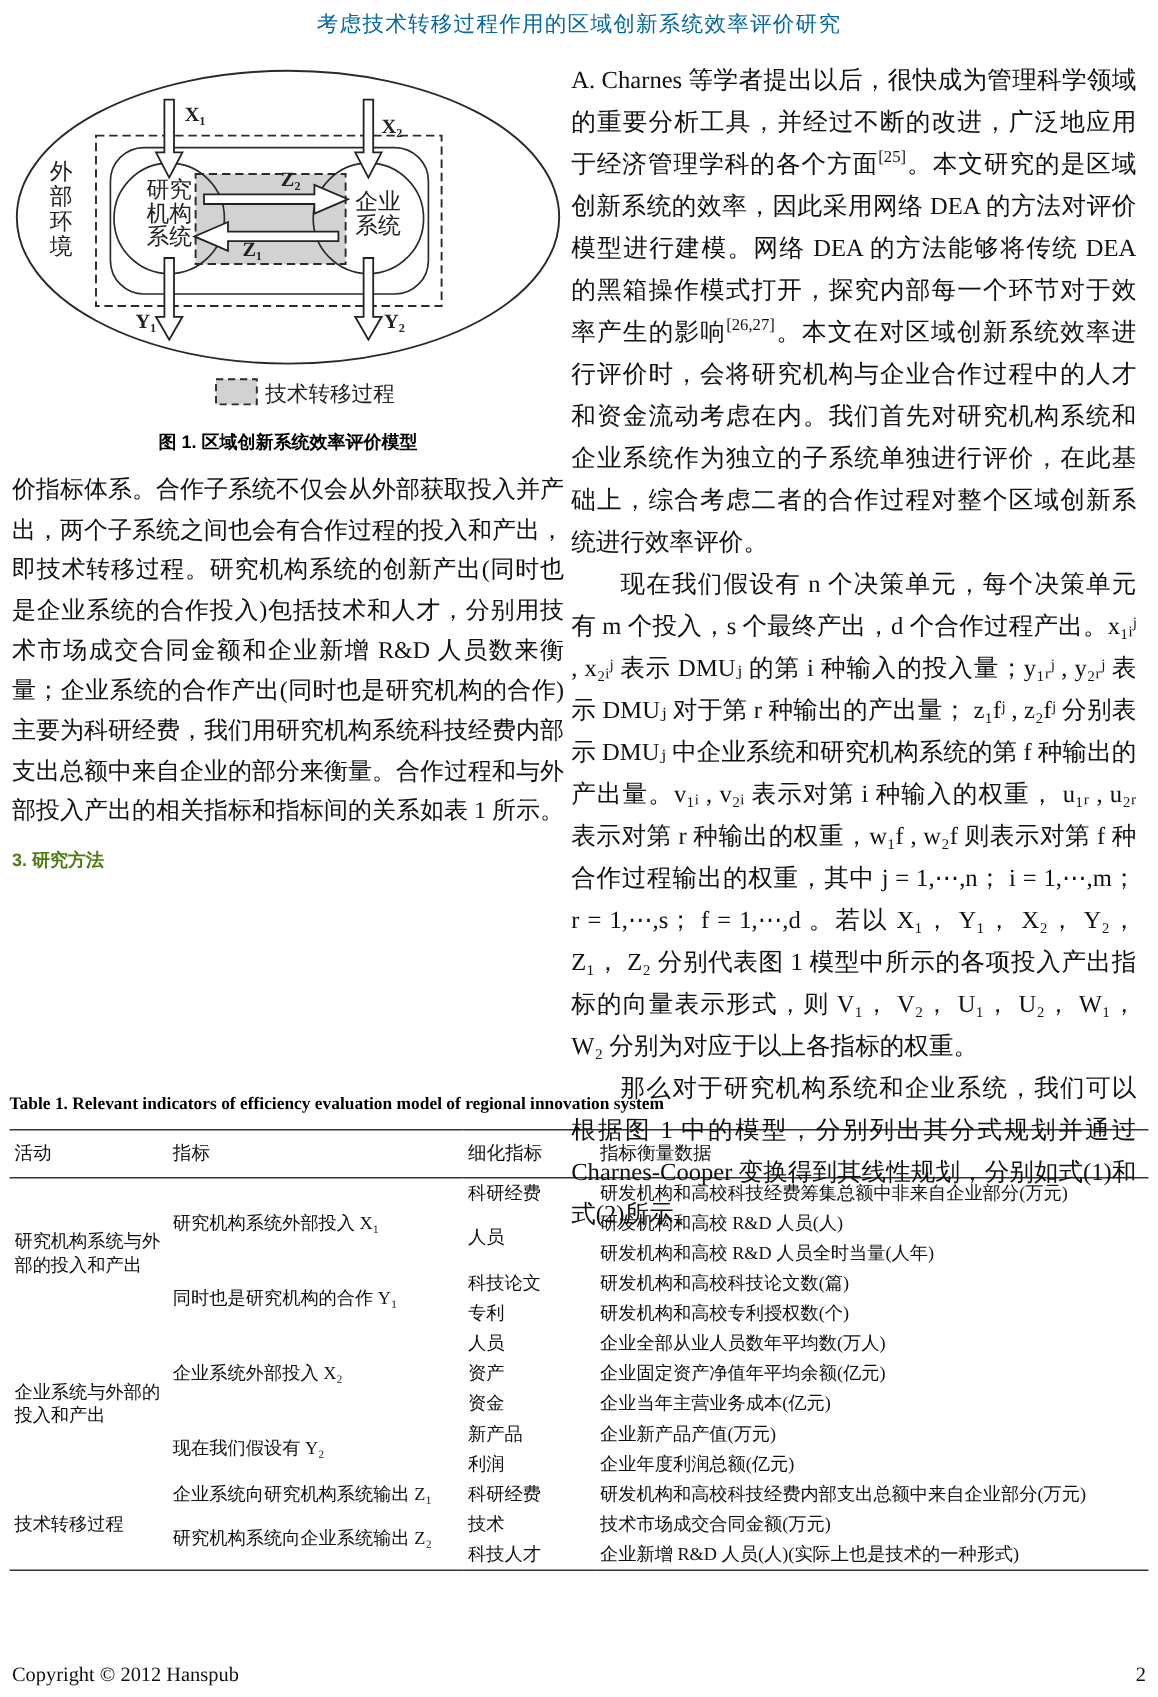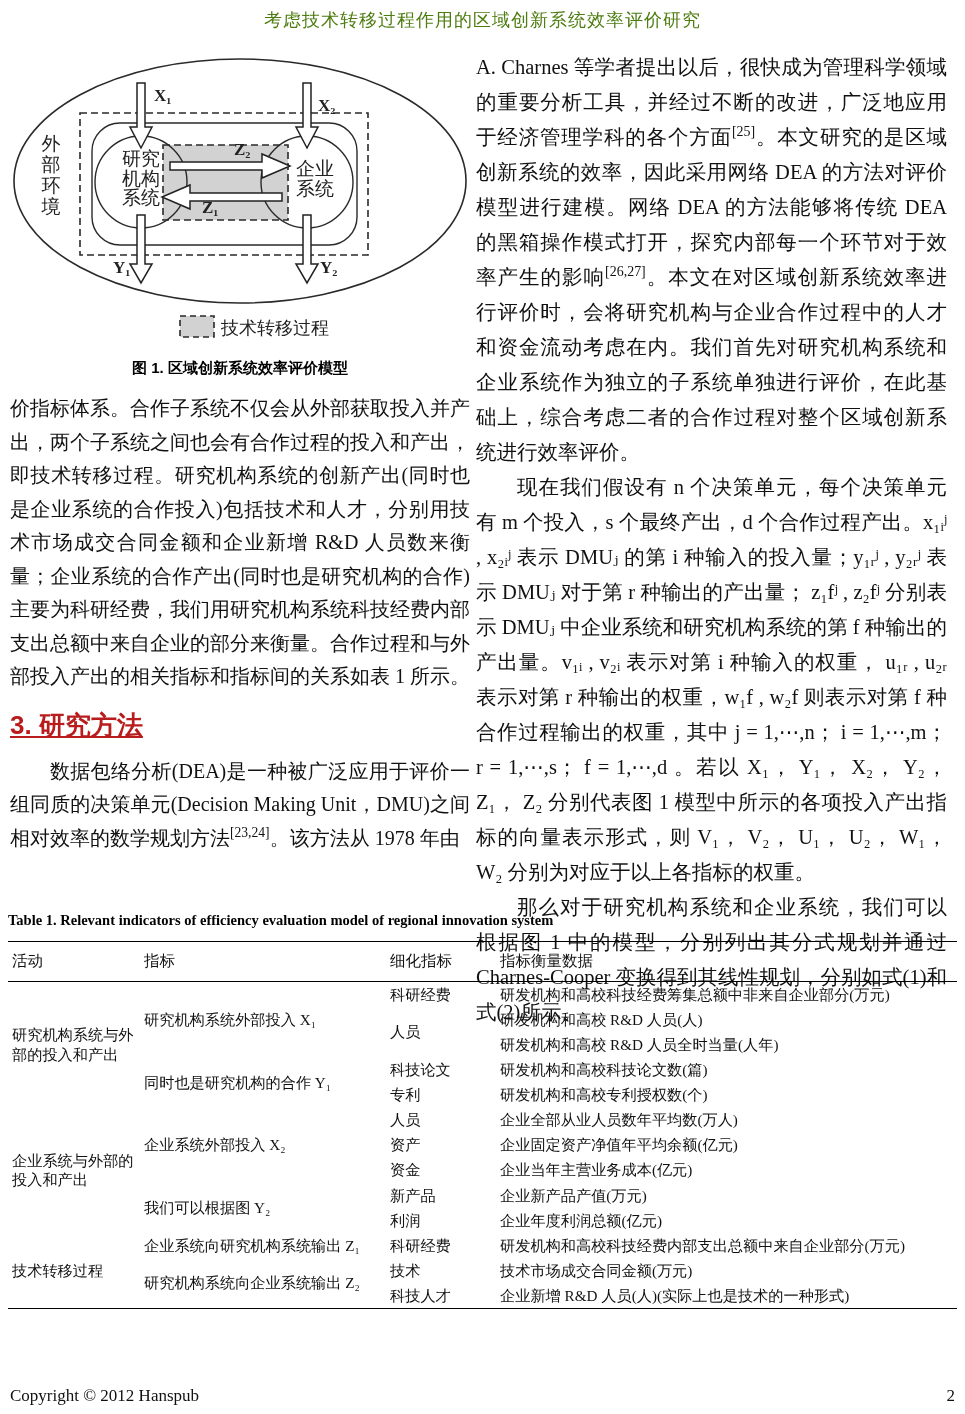--- a/index.html
+++ b/index.html
@@ -2,34 +2,34 @@
 <html><head>
 <meta charset="utf-8">
 <style>
   html,body{margin:0;padding:0;background:#ffffff;}
   body{
     width:965px;height:1414px;position:relative;overflow:hidden;
     font-family:"Liberation Serif","DejaVu Serif",serif;color:#1a1a1a;
   }
   .header-title{
     position:absolute;top:8px;left:0;width:965px;text-align:center;
-    font-size:18px;letter-spacing:1px;color:#4d7c0f;
+    font-size:18px;letter-spacing:1px;color:#0369a1;
   }
   
   .col-left{position:absolute;left:10px;top:55px;width:460px;}
   .col-right{position:absolute;left:476px;top:50px;width:471px;}
   .body-par{
     font-size:20px;line-height:33.5px;text-align:justify;margin:0;color:#111;
   }
   .col-right .body-par{font-size:20.5px;line-height:35px;}
   .indent{text-indent:2em;}
   sup{font-size:0.68em;line-height:0;}
   .section-heading{
     font-family:"Liberation Sans","DejaVu Sans",sans-serif;
-    font-weight:bold;font-size:26px;margin:14px 0 12px 0;color:#b91c1c;text-decoration:underline;
+    font-weight:bold;font-size:15px;margin:14px 0 12px 0;color:#4d7c0f;
   }
   
   .figure-wrap{position:relative;width:460px;height:298px;}
   .figure-wrap svg{position:absolute;left:0;top:0;}
   .fig-label{position:absolute;color:#222;}
   .fig-cjk{font-size:19px;line-height:19.5px;text-align:center;}
   .fig-var{font-family:"Liberation Serif","DejaVu Serif",serif;font-weight:bold;font-size:17px;}
   .fig-env{width:22px;font-size:19px;line-height:21px;text-align:center;}
   .fig-legend-text{font-size:18px;}
   .fig-caption{
@@ -122,21 +122,20 @@
   </div>
 
   <div class="fig-caption">
     <div class="fig-caption-zh">图 1. 区域创新系统效率评价模型</div>
   </div>
 
   <p class="body-par after-fig">价指标体系。合作子系统不仅会从外部获取投入并产出，两个子系统之间也会有合作过程的投入和产出，即技术转移过程。研究机构系统的创新产出(同时也是企业系统的合作投入)包括技术和人才，分别用技术市场成交合同金额和企业新增 R&amp;D 人员数来衡量；企业系统的合作产出(同时也是研究机构的合作)主要为科研经费，我们用研究机构系统科技经费内部支出总额中来自企业的部分来衡量。合作过程和与外部投入产出的相关指标和指标间的关系如表 1 所示。</p>
 
   <div class="section-heading">3. 研究方法</div>
 
-  <p class="body-par indent">数据包络分析(DEA)是一种被广泛应用于评价一组同质的决策单元(Decision Making Unit，DMU)之间相对效率的数学规划方法<sup>[23,24]</sup>。该方法从 1978 年由</p>
 </div>
 
 <div class="col-right">
   <p class="body-par">A. Charnes 等学者提出以后，很快成为管理科学领域的重要分析工具，并经过不断的改进，广泛地应用于经济管理学科的各个方面<sup>[25]</sup>。本文研究的是区域创新系统的效率，因此采用网络 DEA 的方法对评价模型进行建模。网络 DEA 的方法能够将传统 DEA 的黑箱操作模式打开，探究内部每一个环节对于效率产生的影响<sup>[26,27]</sup>。本文在对区域创新系统效率进行评价时，会将研究机构与企业合作过程中的人才和资金流动考虑在内。我们首先对研究机构系统和企业系统作为独立的子系统单独进行评价，在此基础上，综合考虑二者的合作过程对整个区域创新系统进行效率评价。</p>
   <p class="body-par indent">现在我们假设有 n 个决策单元，每个决策单元有 m 个投入，s 个最终产出，d 个合作过程产出。x₁ᵢʲ , x₂ᵢʲ 表示 DMUⱼ 的第 i 种输入的投入量；y₁ᵣʲ , y₂ᵣʲ 表示 DMUⱼ 对于第 r 种输出的产出量； z₁fʲ , z₂fʲ 分别表示 DMUⱼ 中企业系统和研究机构系统的第 f 种输出的产出量。v₁ᵢ , v₂ᵢ 表示对第 i 种输入的权重， u₁ᵣ , u₂ᵣ 表示对第 r 种输出的权重，w₁f , w₂f 则表示对第 f 种合作过程输出的权重，其中 j = 1,⋯,n；  i = 1,⋯,m；  r = 1,⋯,s；  f = 1,⋯,d 。若以 X₁， Y₁， X₂， Y₂， Z₁， Z₂ 分别代表图 1 模型中所示的各项投入产出指标的向量表示形式，则 V₁， V₂， U₁， U₂， W₁， W₂ 分别为对应于以上各指标的权重。</p>
   <p class="body-par indent">那么对于研究机构系统和企业系统，我们可以根据图 1 中的模型，分别列出其分式规划并通过 Charnes-Cooper 变换得到其线性规划，分别如式(1)和式(2)所示。</p>
 </div>
 
 <div class="table-block">
   <div class="tbl-title-en">Table 1. Relevant indicators of efficiency evaluation model of regional innovation system</div>
@@ -189,21 +188,21 @@
       </tr>
       <tr>
         <td>资产</td>
         <td>企业固定资产净值年平均余额(亿元)</td>
       </tr>
       <tr>
         <td>资金</td>
         <td>企业当年主营业务成本(亿元)</td>
       </tr>
       <tr>
-        <td rowspan="2">我们可以根据图 Y₂</td>
+        <td rowspan="2">现在我们假设有 Y₂</td>
         <td>新产品</td>
         <td>企业新产品产值(万元)</td>
       </tr>
       <tr>
         <td>利润</td>
         <td>企业年度利润总额(亿元)</td>
       </tr>
 
       <tr>
         <td rowspan="3">技术转移过程</td>

